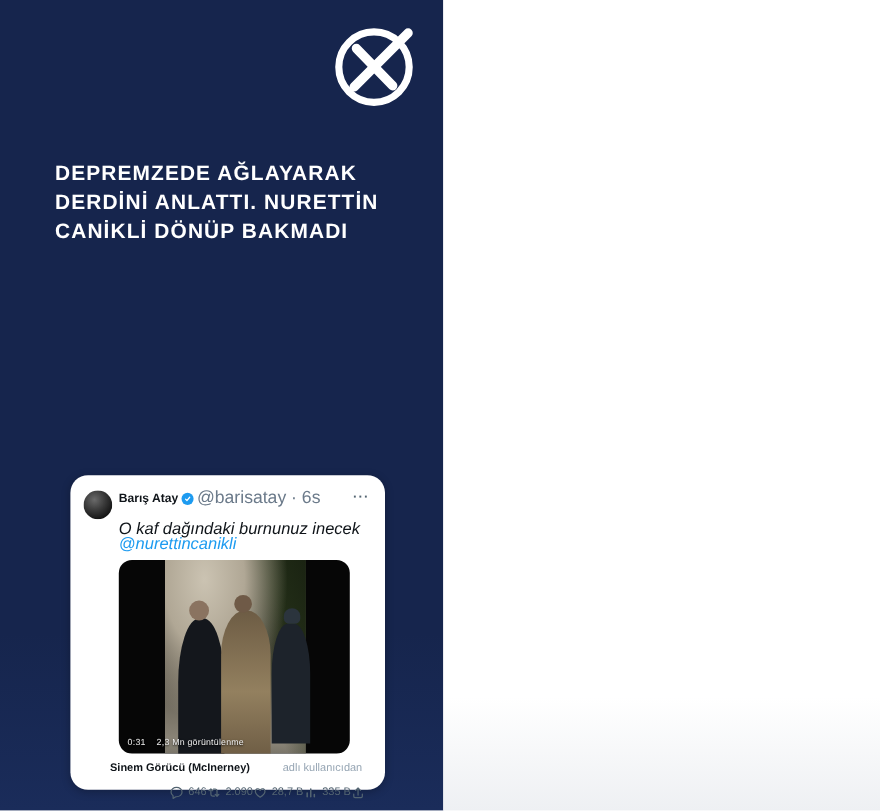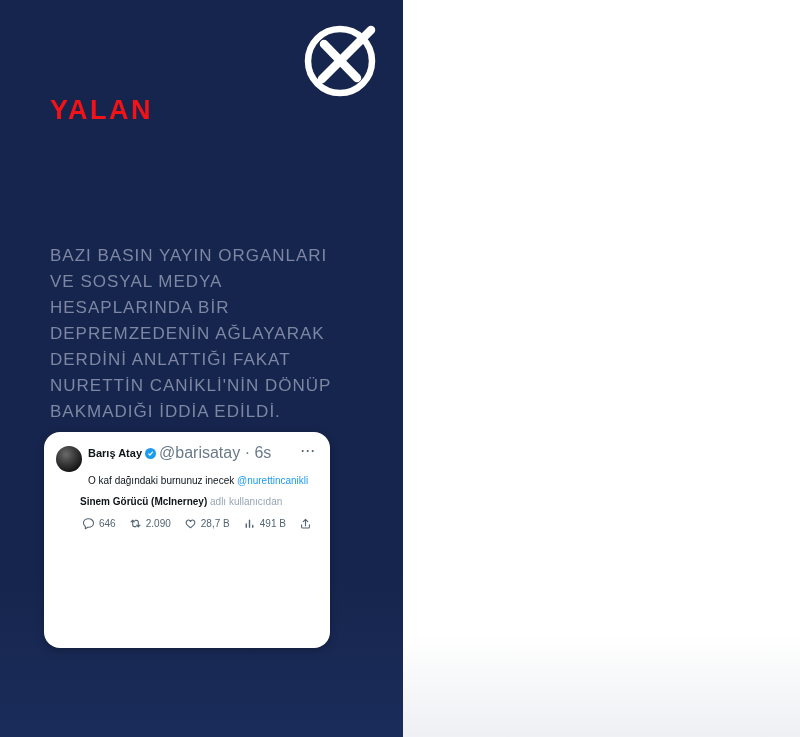--- a/index.html
+++ b/index.html
@@ -19,35 +19,35 @@
   .verdict{position:absolute;font-size:27px;font-weight:800;letter-spacing:2.5px;color:#f31217;}
   .verdict.yalan{left:50px;top:95px;}
 
   
   .claim-title{position:absolute;left:50px;top:146px;width:345px;color:#ffffff;
     font-size:19px;line-height:26px;letter-spacing:1px;font-weight:600;white-space:pre-line;}
   .claim-body{position:absolute;left:50px;top:243px;width:345px;color:#7d87a3;
     font-size:17px;line-height:26px;letter-spacing:1px;font-weight:400;white-space:pre-line;}
 
   
-  .tweet-card{position:absolute;left:44px;top:432px;width:286px;height:216px;background:#ffffff;
+  .tweet-card{position:absolute;left:64px;top:432px;width:286px;height:286px;background:#ffffff;
     border-radius:16px;box-sizing:border-box;padding:14px 14px 10px 12px;
     box-shadow:0 2px 8px rgba(0,0,0,0.25);}
   .tweet-header{display:flex;gap:6px;position:relative;}
   .avatar{width:26px;height:26px;border-radius:50%;flex:0 0 26px;
     background:radial-gradient(circle at 38% 32%, #6a6a6a 0%, #3a3a3a 40%, #141414 75%), #111;}
   .header-body{flex:1;min-width:0;}
   .name-row{font-size:11px;line-height:14px;display:flex;align-items:center;gap:3px;}
   .author{font-weight:700;color:#0f1419;}
   .vbadge{width:11px;height:11px;border-radius:50%;background:#1d9bf0;display:inline-flex;
     align-items:center;justify-content:center;flex:0 0 11px;}
   .handle{color:#6b7a8a;font-weight:400;font-size:16px;}
   .tweet-more{position:absolute;right:0;top:-2px;color:#536471;font-size:12px;font-weight:700;
     letter-spacing:1px;cursor:pointer;}
-  .tweet-text{margin:2px 0 0 32px;font-size:10px;line-height:14px;color:#0f1419;}
+  .tweet-text{margin:2px 0 0 32px;font-size:15px;line-height:14px;color:#0f1419;font-style:italic;}
   .mention{color:#1d9bf0;cursor:pointer;}
 
   
   .video{position:relative;margin:7px 0 0 32px;width:210px;height:176px;border-radius:12px;
     overflow:hidden;background:#060606;cursor:pointer;}
   .scene{position:absolute;left:42px;top:0;width:128px;height:100%;
     background:
       radial-gradient(ellipse at 28% 10%, #cbc3b2 0%, #b0a795 28%, rgba(176,167,149,0) 58%),
       linear-gradient(246deg, #1a2312 0%, #222d17 20%, rgba(26,35,18,0) 46%),
       linear-gradient(180deg, #34322b 0%, #49453b 45%, #7c7669 82%, #8c8679 94%, #7a7569 100%);}
@@ -59,48 +59,43 @@
   .head-mid{left:49%;top:18%;width:13%;height:9%;background:#6f5a47;border-radius:50%;}
   .fig-right{right:-3%;top:33%;width:27%;height:62%;background:#1d232b;border-radius:42% 42% 0 0;}
   .head-right{right:4%;top:25%;width:12%;height:8%;background:#2b343d;border-radius:50% 50% 35% 35%;}
   .video-meta{position:absolute;left:8px;bottom:6px;display:flex;gap:10px;color:#efefef;
     font-size:8px;letter-spacing:0.2px;text-shadow:0 1px 2px rgba(0,0,0,0.9);}
 
   
   .attribution{margin:8px 0 0 24px;font-size:10px;line-height:12px;white-space:nowrap;
     overflow:hidden;text-overflow:ellipsis;}
   .attr-name{font-weight:700;color:#0f1419;}
-  .attr-rest{color:#97a6b4;}
-  .actions{margin:9px 0 0 26px;width:230px;display:flex;justify-content:space-between;
+  .attr-rest{color:#97a6b4;padding-left:27px;}
+  .actions{margin:9px 0 0 26px;width:230px;display:flex;justify-content:flex-end;
     align-items:center;color:#536471;font-size:10px;}
   .action{display:flex;align-items:center;gap:4px;cursor:pointer;}
   .action svg{display:block;}
 
   
   .icon14{width:13px;height:13px;}
 </style>
 </head>
 <body>
 
 <div id="app">
 
   <div class="panel-left">
     <svg class="x-badge" viewBox="0 0 92 92">
       <circle cx="46" cy="46" r="32" stroke="#ffffff" stroke-width="6.5" fill="none"></circle>
       <path d="M30 29 L63 63" stroke="#ffffff" stroke-width="8.5" stroke-linecap="round" fill="none"></path>
       <path d="M28 64 L77 15" stroke="#ffffff" stroke-width="8.5" stroke-linecap="round" fill="none"></path>
     </svg>
-    <div class="verdict yalan">YALAN</div>
-    <div class="claim-body">BAZI BASIN YAYIN ORGANLARI
-VE SOSYAL MEDYA
-HESAPLARINDA BİR
-DEPREMZEDENİN AĞLAYARAK
-DERDİNİ ANLATTIĞI FAKAT
-NURETTİN CANİKLİ'NİN DÖNÜP
-BAKMADIĞI İDDİA EDİLDİ.</div>
+    <div class="claim-title">DEPREMZEDE AĞLAYARAK
+DERDİNİ ANLATTI. NURETTİN
+CANİKLİ DÖNÜP BAKMADI</div>
 
     <div class="tweet-card">
       <div class="tweet-header">
         <div class="avatar"></div>
         <div class="header-body">
           <div class="name-row">
             <span class="author">Barış Atay</span>
             <span class="vbadge">
               <svg width="7" height="7" viewBox="0 0 10 10">
                   <path d="M2.4 5.4 4.2 7.2 7.8 2.9" stroke="#ffffff" stroke-width="1.6" fill="none" stroke-linecap="round" stroke-linejoin="round"></path>
@@ -108,20 +103,34 @@
             </span>
             <span class="handle">@barisatay · 6s</span>
           </div>
           <div></div>
         </div>
         <span class="tweet-more">···</span>
       </div>
 
       <div class="tweet-text"><span>O kaf dağındaki burnunuz inecek </span><span class="mention">@nurettincanikli</span></div>
 
+      <div class="video">
+        <div class="scene">
+          <div class="fig fig-left"></div>
+          <div class="fig head-left"></div>
+          <div class="fig fig-mid"></div>
+          <div class="fig head-mid"></div>
+          <div class="fig fig-right"></div>
+          <div class="fig head-right"></div>
+        </div>
+        <div class="video-meta">
+          <span>0:31</span>
+          <span>2,3 Mn görüntülenme</span>
+        </div>
+      </div>
 
       <div class="attribution">
         <span class="attr-name">Sinem Görücü (McInerney)</span><span class="attr-rest"> adlı kullanıcıdan</span>
       </div>
 
       <div class="actions">
         <span class="action">
           <svg class="icon14" viewBox="0 0 14 14">
             <path d="M7 1.9c-3 0-5.4 2-5.4 4.6 0 1.5.8 2.8 2 3.7v2.5l2.7-1.6h.7c3 0 5.4-2 5.4-4.6S10 1.9 7 1.9z" stroke="currentColor" stroke-width="1.2" fill="none" stroke-linejoin="round"></path>
           </svg>
@@ -136,21 +145,21 @@
         <span class="action">
           <svg class="icon14" viewBox="0 0 14 14">
             <path d="M7 11.6C3.2 9.2 1.8 6.8 2.5 4.9c.5-1.4 2.1-2 3.3-1.3.6.3 1 .8 1.2 1.3.2-.5.6-1 1.2-1.3 1.2-.7 2.8-.1 3.3 1.3.7 1.9-.7 4.3-4.5 6.7z" stroke="currentColor" stroke-width="1.2" fill="none" stroke-linejoin="round"></path>
           </svg>
           <span>28,7 B</span>
         </span>
         <span class="action">
           <svg class="icon14" viewBox="0 0 14 14">
             <path d="M3.5 11V7.5 M7 11V3.5 M10.5 11V9" stroke="currentColor" stroke-width="1.5" fill="none" stroke-linecap="round"></path>
           </svg>
-          <span>491 B</span>
+          <span>335 B</span>
         </span>
         <span class="action">
           <svg class="icon14" viewBox="0 0 14 14">
             <path d="M7 9.5V2.5 M4.6 4.9 7 2.5l2.4 2.4 M2.8 8.5v2.2c0 .7.5 1.2 1.2 1.2h6c.7 0 1.2-.5 1.2-1.2V8.5" stroke="currentColor" stroke-width="1.2" fill="none" stroke-linecap="round" stroke-linejoin="round"></path>
           </svg>
         </span>
       </div>
     </div>
   </div>
 

